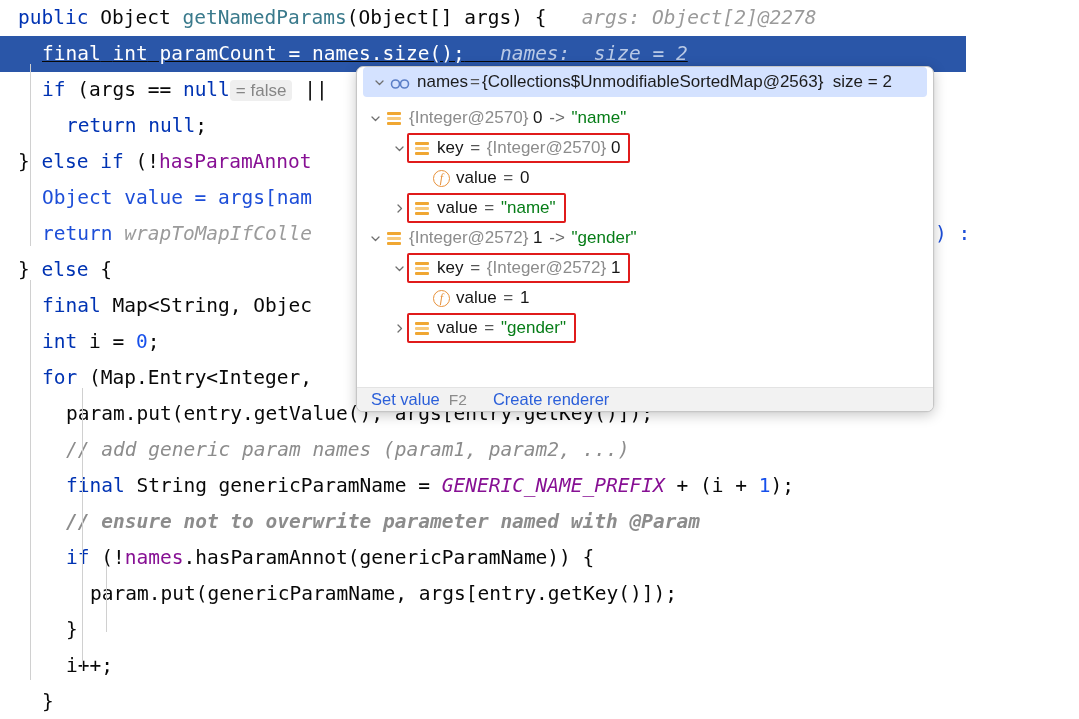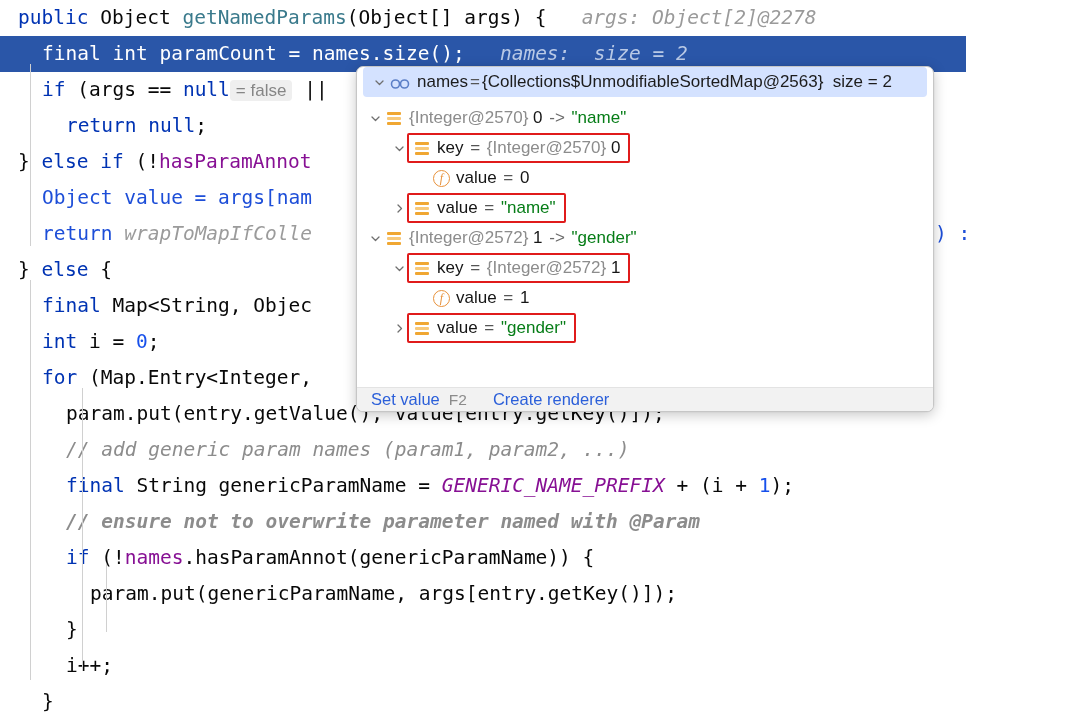--- a/index.html
+++ b/index.html
@@ -192,31 +192,31 @@
     margin-left: 9px;
   }
   .foot-gap { width: 26px; }
 </style>
 </head>
 <body>
 
 <div id="editor">
   <div id="code-lines">
       <div class="code-line" style="padding-left: 18px;"><span class="tok-kw">public</span><span class="tok-plain"> </span><span class="tok-plain">Object</span><span class="tok-plain"> </span><span class="tok-type">getNamedParams</span><span class="tok-plain">(</span><span class="tok-plain">Object</span><span class="tok-plain">[] args) {</span><span class="tok-plain">   </span><span class="tok-hint">args: Object[2]@2278</span></div>
-      <div class="code-line sel" style="padding-left: 42px;"><span class="tok-kw">final</span><span class="tok-plain"> </span><span class="tok-kw">int</span><span class="tok-plain"> paramCount = names.size();</span><span class="tok-plain">   </span><span class="tok-hint">names:  size = 2</span></div>
+      <div class="code-line sel" style="padding-left: 42px; text-decoration: underline;"><span class="tok-kw">final</span><span class="tok-plain"> </span><span class="tok-kw">int</span><span class="tok-plain"> paramCount = names.size();</span><span class="tok-plain">   </span><span class="tok-hint">names:  size = 2</span></div>
       <div class="code-line" style="padding-left: 42px;"><span class="tok-kw">if</span><span class="tok-plain"> (args == </span><span class="tok-kw">null</span><span class="inline-hint">= false</span><span class="tok-plain"> ||</span></div>
       <div class="code-line" style="padding-left: 66px;"><span class="tok-kw">return</span><span class="tok-plain"> </span><span class="tok-kw">null</span><span class="tok-plain">;</span></div>
       <div class="code-line" style="padding-left: 18px;"><span class="tok-plain">} </span><span class="tok-kw">else</span><span class="tok-plain"> </span><span class="tok-kw">if</span><span class="tok-plain"> (!</span><span class="tok-field">hasParamAnnot</span></div>
       <div class="code-line" style="padding-left: 42px;"><span class="tok-dim">Object value = args[nam</span></div>
       <div class="code-line" style="padding-left: 42px;"><span class="tok-dim">return </span><span class="tok-dim-i">wrapToMapIfColle</span></div>
       <div class="code-line" style="padding-left: 18px;"><span class="tok-plain">} </span><span class="tok-kw">else</span><span class="tok-plain"> {</span></div>
       <div class="code-line" style="padding-left: 42px;"><span class="tok-kw">final</span><span class="tok-plain"> Map&lt;String, Objec</span></div>
       <div class="code-line" style="padding-left: 42px;"><span class="tok-kw">int</span><span class="tok-plain"> i = </span><span class="tok-num">0</span><span class="tok-plain">;</span></div>
       <div class="code-line" style="padding-left: 42px;"><span class="tok-kw">for</span><span class="tok-plain"> (Map.Entry&lt;Integer,</span></div>
-      <div class="code-line" style="padding-left: 66px;"><span class="tok-plain">param.put(entry.getValue(), value[entry.getKey()]);</span></div>
+      <div class="code-line" style="padding-left: 66px;"><span class="tok-plain">param.put(entry.getValue(), args[entry.getKey()]);</span></div>
       <div class="code-line" style="padding-left: 66px;"><span class="tok-cmt">// add generic param names (param1, param2, ...)</span></div>
       <div class="code-line" style="padding-left: 66px;"><span class="tok-kw">final</span><span class="tok-plain"> String genericParamName = </span><span class="tok-static">GENERIC_NAME_PREFIX</span><span class="tok-plain"> + (i + </span><span class="tok-num">1</span><span class="tok-plain">);</span></div>
       <div class="code-line" style="padding-left: 66px; font-weight: bold;"><span class="tok-cmt">// ensure not to overwrite parameter named with @Param</span></div>
       <div class="code-line" style="padding-left: 66px;"><span class="tok-kw">if</span><span class="tok-plain"> (!</span><span class="tok-field">names</span><span class="tok-plain">.hasParamAnnot(genericParamName)) {</span></div>
       <div class="code-line" style="padding-left: 90px;"><span class="tok-plain">param.put(genericParamName, args[entry.getKey()]);</span></div>
       <div class="code-line" style="padding-left: 66px;"><span class="tok-plain">}</span></div>
       <div class="code-line" style="padding-left: 66px;"><span class="tok-plain">i++;</span></div>
       <div class="code-line" style="padding-left: 42px;"><span class="tok-plain">}</span></div>
     </div>
   <div id="guides">

